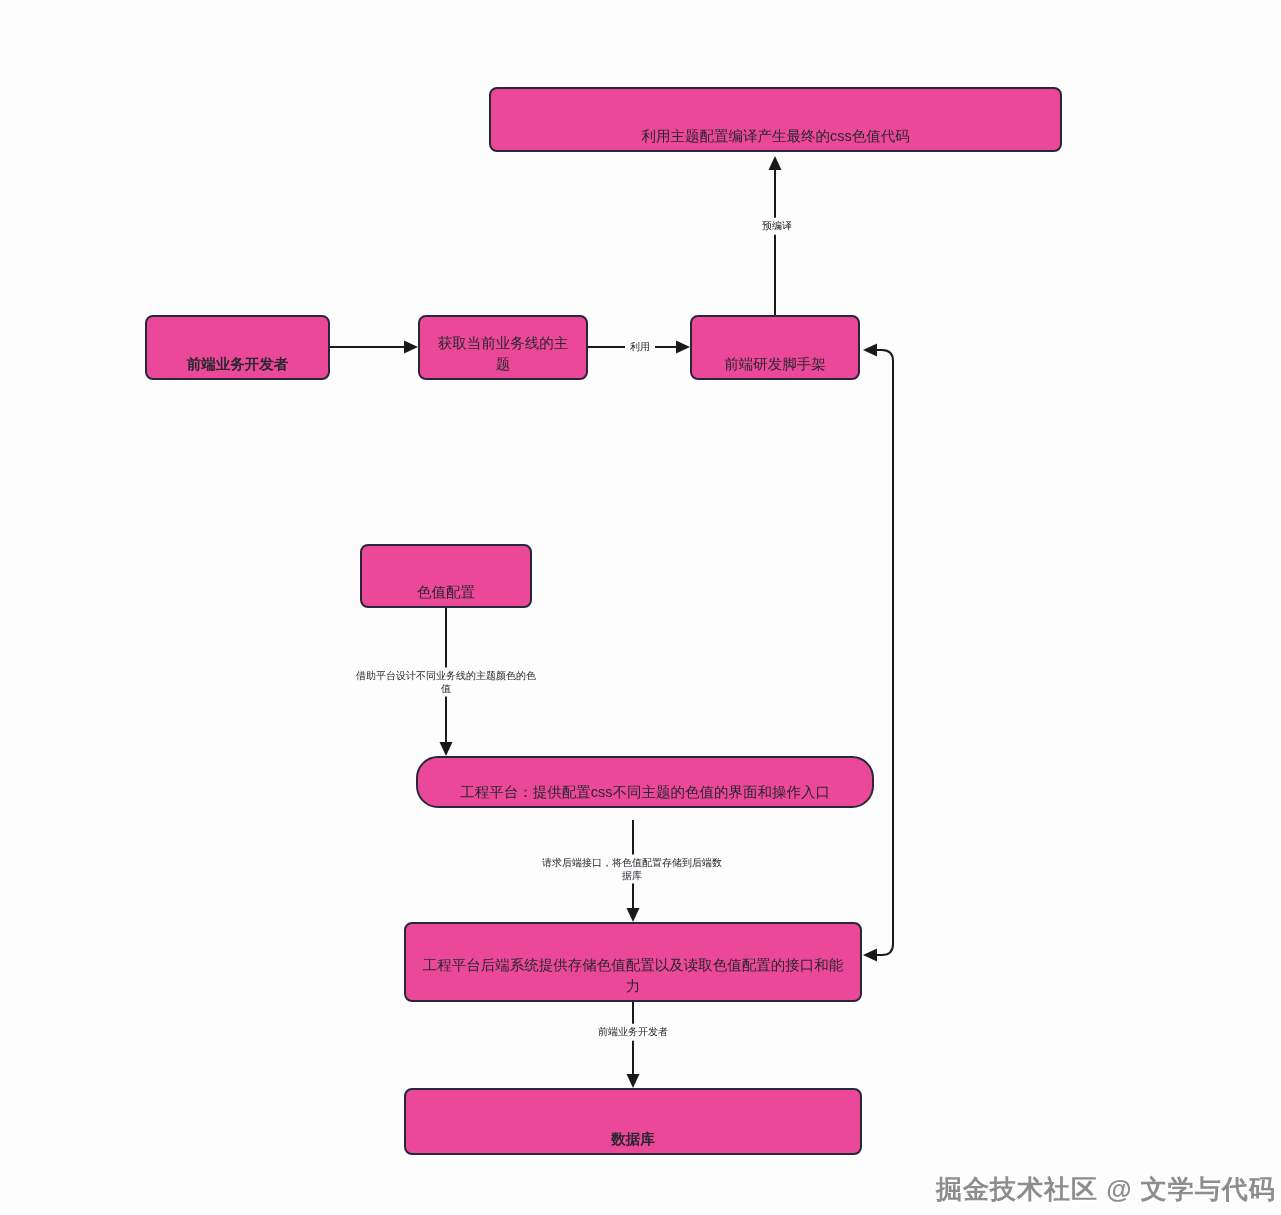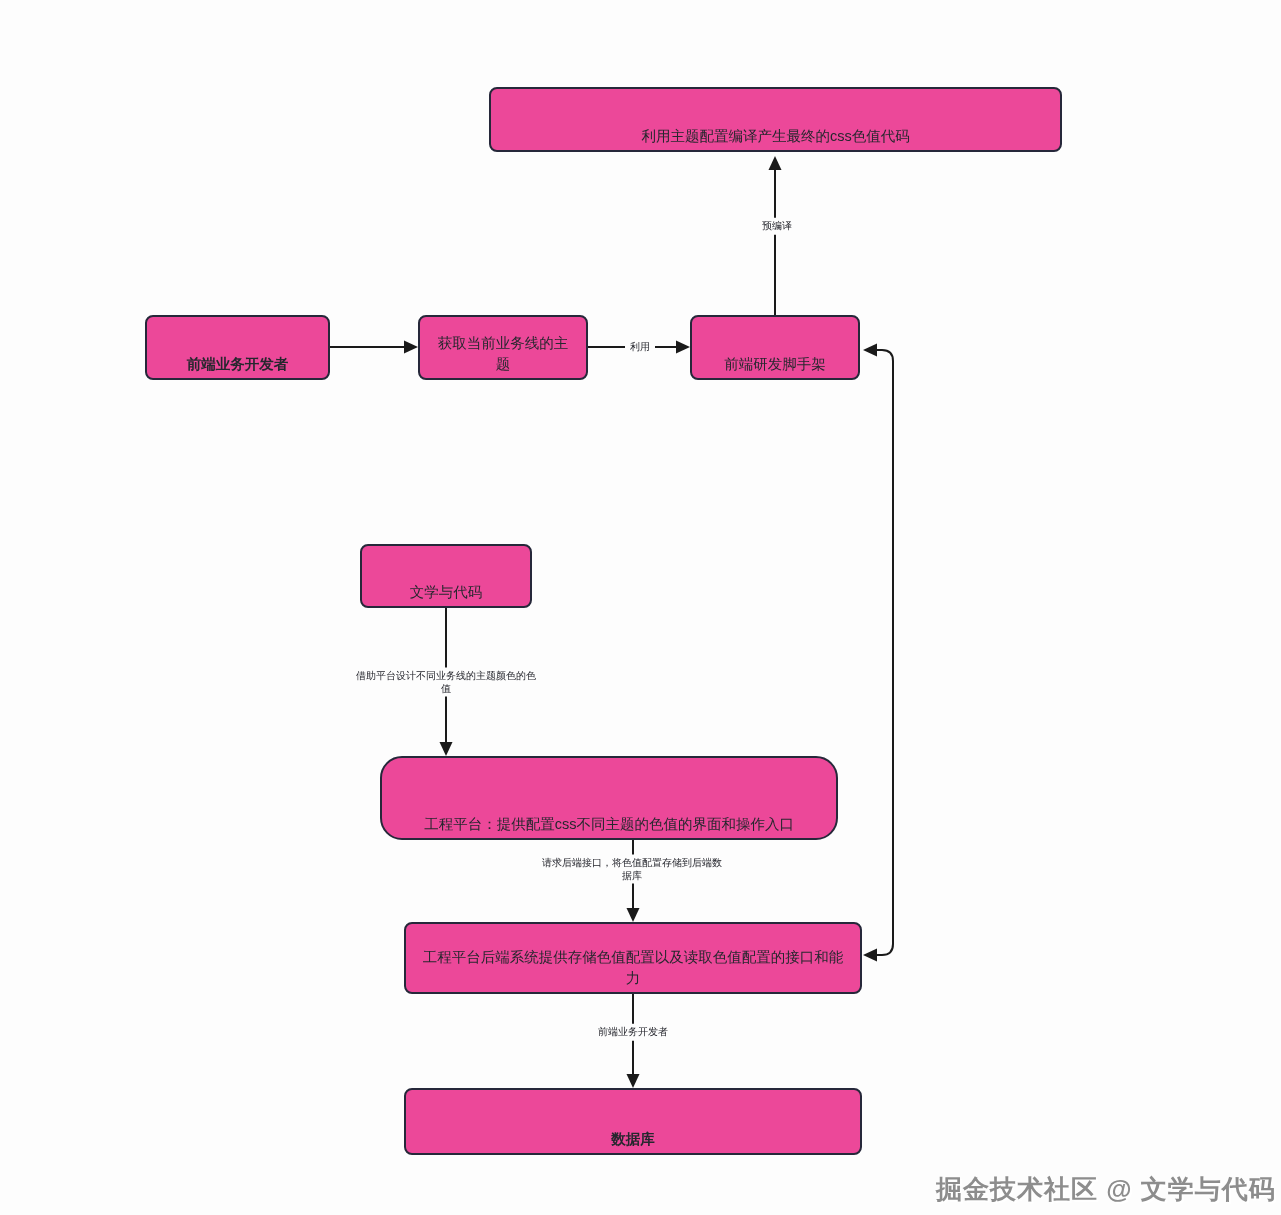--- a/index.html
+++ b/index.html
@@ -46,22 +46,22 @@
     text-align: center;
     white-space: pre-line;
     line-height: 1.25;
   }
   
   .n-compile   { left: 489px; top:  87px; width: 573px; height: 65px; }
   .n-fedev     { left: 145px; top: 315px; width: 185px; height: 65px; font-weight: bold; }
   .n-devcode   { left: 418px; top: 315px; width: 170px; height: 65px; }
   .n-scaffold  { left: 690px; top: 315px; width: 170px; height: 65px; }
   .n-designer  { left: 360px; top: 544px; width: 172px; height: 64px; }
-  .n-platform  { left: 380px; top: 756px; width: 458px; height: 84px; border-radius: 22px; }
-  .n-backend   { left: 404px; top: 922px; width: 458px; height: 72px; }
+  .n-platform  { left: 416px; top: 756px; width: 458px; height: 52px; border-radius: 22px; }
+  .n-backend   { left: 404px; top: 922px; width: 458px; height: 80px; }
   .n-database  { left: 404px; top:1088px; width: 458px; height: 67px; font-weight: bold; }
   
   .l-precompile { left: 777px; top: 226px; }
   .l-use        { left: 640px; top: 347px; }
   .l-design     { left: 446px; top: 682px; width: 264px; }
   .l-request    { left: 632px; top: 869px; width: 276px; }
   .l-autocall   { left: 893px; top: 592px; width: 170px; }
   .l-store      { left: 633px; top: 1032px; }
   .watermark {
     position: absolute;
@@ -115,21 +115,21 @@
   <div class="node n-fedev">
     <span>前端业务开发者</span>
   </div>
   <div class="node n-devcode">
     <span>获取当前业务线的主题</span>
   </div>
   <div class="node n-scaffold">
     <span>前端研发脚手架</span>
   </div>
   <div class="node n-designer">
-    <span>文学与代码</span>
+    <span>色值配置</span>
   </div>
   <div class="node n-platform">
     <span>工程平台：提供配置css不同主题的色值的界面和操作入口</span>
   </div>
   <div class="node n-backend">
     <span>工程平台后端系统提供存储色值配置以及读取色值配置的接口和能力</span>
   </div>
   <div class="node n-database">
     <span>数据库</span>
   </div>

